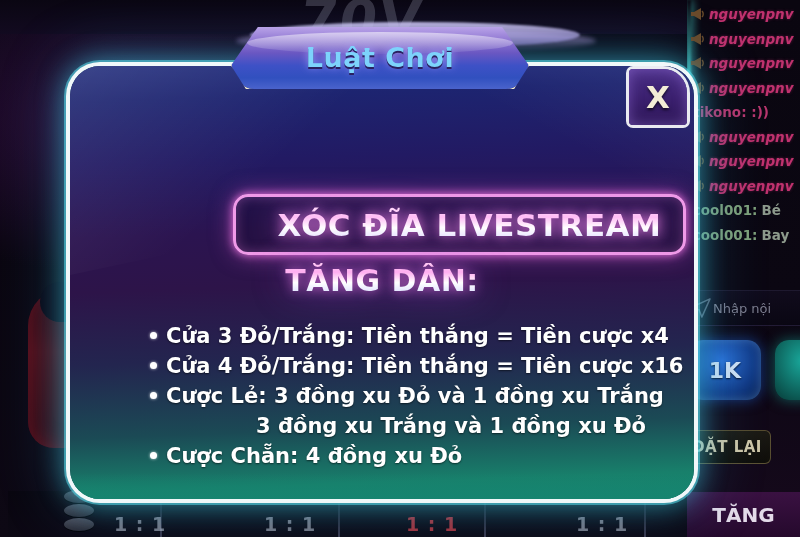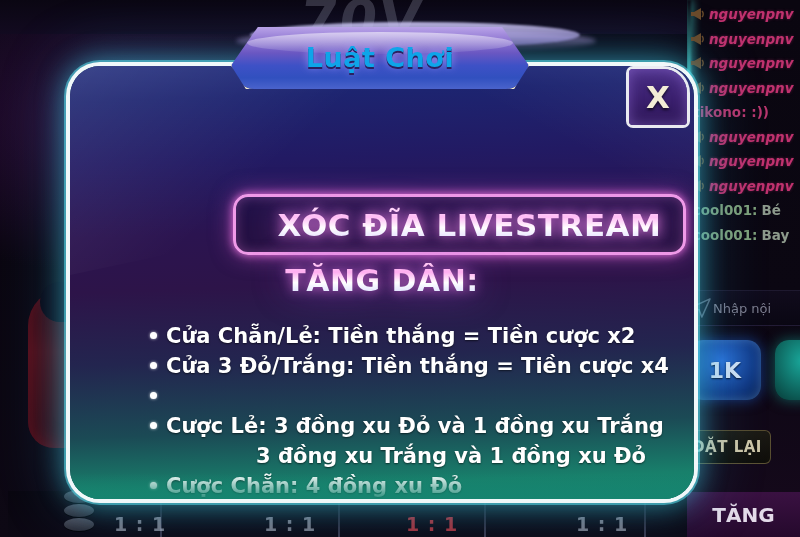--- a/index.html
+++ b/index.html
@@ -124,21 +124,21 @@
   
   .title-banner{position:absolute;left:231px;top:27px;width:298px;height:62px;z-index:6;}
   .tb-shape{position:absolute;inset:0;
     background:linear-gradient(180deg,#b9a3e8 0%,#8f77d2 22%,#6a57c2 42%,#3e51c6 62%,#3150bf 82%,#4a63cc 100%);
     border-radius:34px/46px;
     clip-path:polygon(9% 0%,91% 0%,100% 62%,95% 100%,5% 100%,0% 62%);
     box-shadow:0 0 0 3px #f2ead2, 0 0 0 5px rgba(120,110,90,.35), 0 3px 10px rgba(0,0,0,.55);}
   .tb-gloss{position:absolute;left:16px;top:5px;right:16px;height:22px;border-radius:50%;
     background:linear-gradient(180deg,rgba(255,255,255,.55),rgba(255,255,255,.05));}
   .tb-text{position:absolute;inset:0;display:flex;align-items:center;justify-content:center;
-    font-size:27px;font-weight:800;color:#0ea5e9;letter-spacing:.5px;
+    font-size:27px;font-weight:800;color:#7dd3fc;letter-spacing:.5px;
     text-shadow:0 2px 0 #2a2160, 0 0 8px rgba(170,160,255,.8);padding-bottom:2px;}
 
   
   .close-btn{position:absolute;left:629px;top:69px;width:58px;height:56px;z-index:7;
     border-radius:4px 24px 4px 4px;
     background:linear-gradient(180deg,#4a2f86,#3a1f6d 55%,#2d1757);
     box-shadow:0 0 0 3px rgba(255,255,255,.9), inset 0 0 14px rgba(160,120,230,.5);
     display:flex;align-items:center;justify-content:center;cursor:pointer;}
   .close-btn span{font-size:31px;font-weight:800;color:#f3edd6;line-height:1;
     text-shadow:0 2px 3px rgba(0,0,0,.65);}
@@ -298,28 +298,25 @@
 
     <div class="neon-box">
       <div class="neon-text">XÓC ĐĨA LIVESTREAM</div>
     </div>
 
     <div class="sub-head">TĂNG DẪN:</div>
 
     <div class="rules">
       <div class="rule-row lvl0">
         <span class="bullet"></span>
-        <span class="rule-txt">Cửa Chẵn/Lẻ: Tiền thắng = Tiền cược x2</span>
+        <span class="rule-txt">Cửa 3 Đỏ/Trắng: Tiền thắng = Tiền cược x4</span>
       </div>
       <div class="rule-row lvl0">
         <span class="bullet"></span>
-        <span class="rule-txt">Cửa 3 Đỏ/Trắng: Tiền thắng = Tiền cược x4</span>
-      </div>
-      <div class="rule-row lvl0">
-        <span class="bullet"></span>
+        <span class="rule-txt">Cửa 4 Đỏ/Trắng: Tiền thắng = Tiền cược x16</span>
       </div>
       <div class="rule-row lvl0">
         <span class="bullet"></span>
         <span class="rule-txt">Cược Lẻ: 3 đồng xu Đỏ và 1 đồng xu Trắng</span>
       </div>
       <div class="rule-row lvl1">
         <span class="bullet hide"></span>
         <span class="rule-txt">3 đồng xu Trắng và 1 đồng xu Đỏ</span>
       </div>
       <div class="rule-row lvl0">

